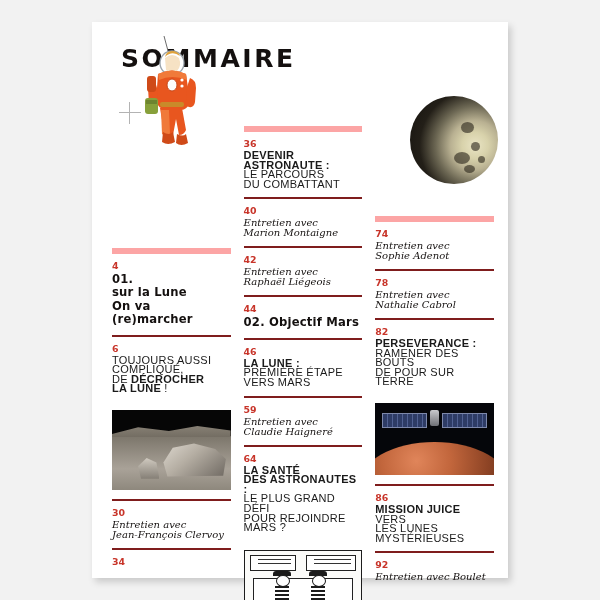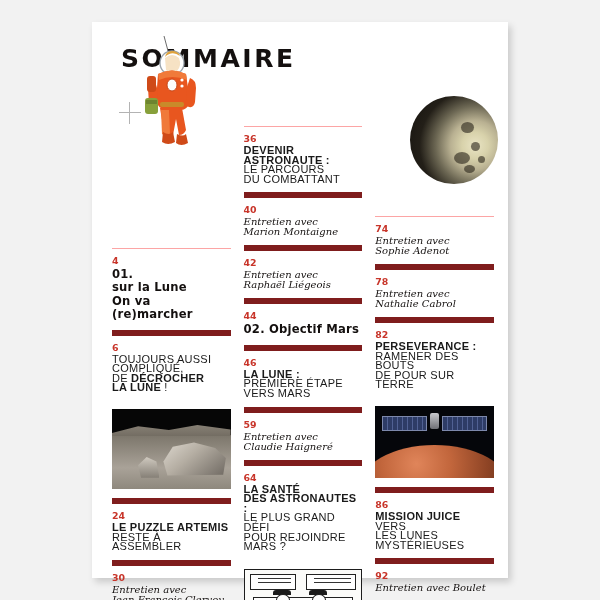--- a/index.html
+++ b/index.html
@@ -22,22 +22,22 @@
   .crossmark{position:absolute;left:27px;top:80px;width:22px;height:22px;}
   .crossmark:before,.crossmark:after{content:"";position:absolute;background:#b3b3b3;}
   .crossmark:before{left:0;top:10px;width:22px;height:1.4px;}
   .crossmark:after{left:10px;top:0;width:1.4px;height:22px;}
 
   .cols{position:absolute;left:20px;top:104px;width:382px;display:flex;gap:13px;}
   .col{width:118.6px;position:relative;}
   .col.c1{padding-top:122px;}
   .col.c3{padding-top:20px;}
 
-  .entry{padding-top:6px;padding-bottom:8px;border-top:6px solid #7f1d1d;}
-  .entry.first{border-top:1px solid #fca5a5;}
+  .entry{padding-top:6px;padding-bottom:8px;border-top:2px solid #7f1d1d;}
+  .entry.first{border-top:6px solid #fca5a5;}
   .num{
     color:#c8352a;font-weight:700;font-size:9.4px;line-height:11px;
     margin-bottom:2px;font-family:"DejaVu Sans",sans-serif;
   }
   .txt{font-size:11px;line-height:9.6px;color:#1a1a1a;letter-spacing:.25px;}
   .txt .b{font-weight:700;}
   .txt .reg{font-weight:400;}
   .ital{font-family:"DejaVu Serif",serif;font-style:italic;font-size:10px;line-height:10px;color:#14100f;letter-spacing:0;}
   .chead{
     font-family:"DejaVu Sans",sans-serif;font-weight:700;
@@ -158,27 +158,20 @@
       </div>
 
       <div class="lunar">
         <div class="sky"></div>
         <div class="hill"></div>
         <div class="ground"></div>
         <div class="rock"></div>
         <div class="rock2"></div>
       </div>
 
-      <div class="entry">
-        <div class="num">24</div>
-        <div class="txt">
-          <span class="b">LE PUZZLE ARTEMIS</span><br>
-          <span class="reg">RESTE À ASSEMBLER</span>
-        </div>
-      </div>
 
       <div class="entry">
         <div class="num">30</div>
         <div class="ital">Entretien avec</div>
         <div class="ital">Jean-François Clervoy</div>
       </div>
 
       <div class="entry">
         <div class="num">34</div>
 

